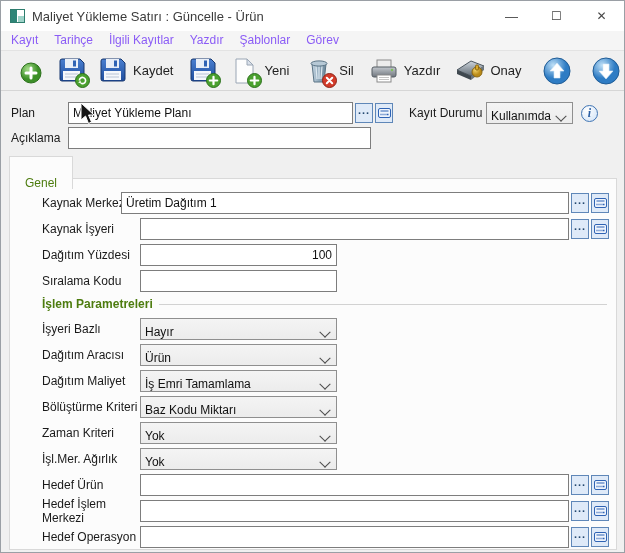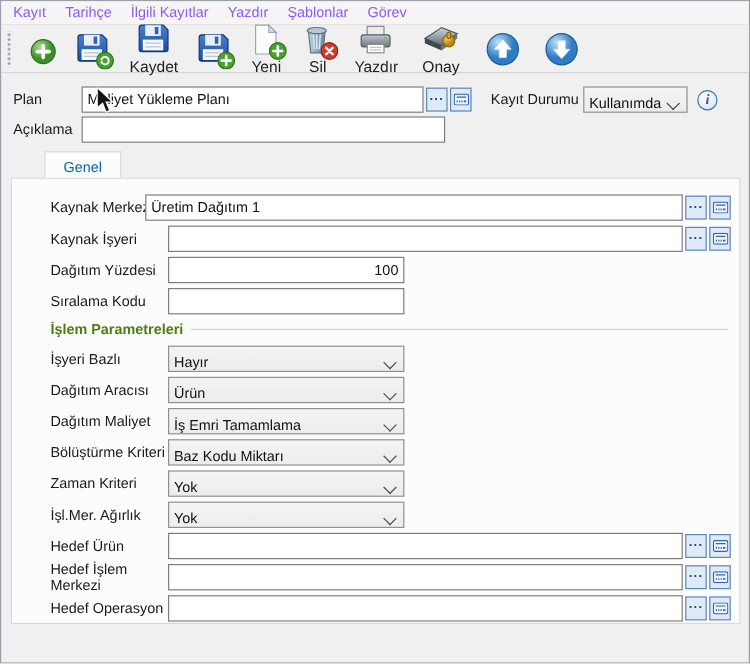--- a/index.html
+++ b/index.html
@@ -18,21 +18,21 @@
   
   .menubar { height:19px; display:flex; align-items:center; padding-left:2px; background:#f5f5f5; }
   .menuitem { padding:0 8px; color:#8b5cf6; height:19px; line-height:19px; }
 
   
   .toolbar { height:41px; background:#f0f0f0; border-top:1px solid #e3e3e3; border-bottom:1px solid #d6d6d6;
              display:flex; align-items:center; padding-left:4px; position:relative; }
   .gripper { width:5px; height:30px; margin-right:8px;
              background-image:radial-gradient(circle, #9a9a9a 1px, transparent 1.2px);
              background-size:4px 4px; background-position:center; }
-  .tbtn { display:flex; align-items:center; border:none; background:transparent; padding:2px 3px; margin-right:5px;flex-direction:column; }
+  .tbtn { display:flex; align-items:center; border:none; background:transparent; padding:2px 3px; margin-right:5px; }
   .tbtn .ticon { position:relative; width:30px; height:30px; display:inline-block; }
   .tbtn .tlabel { font-size:13px; color:#1f1f1f; margin-left:5px; margin-right:4px; }
   .badge { position:absolute; right:-3px; bottom:-2px; }
 
   
   .header-fields { padding:11px 0 4px 10px; }
   .hrow { display:flex; align-items:center; height:22px; margin-bottom:3px; }
   .hlabel { width:57px; color:#1a1a1a; }
   .tin { height:22px; border:1px solid #7d7d7d; background:#fff; font-family:"Liberation Sans",sans-serif;
          font-size:12px; padding:0 4px; color:#111; outline:none; }
@@ -46,22 +46,22 @@
   .combo .cval { flex:1; color:#111; white-space:nowrap; overflow:hidden; }
   .chev { width:8px; height:8px; border-right:1.3px solid #4d4d4d; border-bottom:1.3px solid #4d4d4d;
           transform:rotate(45deg) translate(-2px,-2px); margin-right:3px; flex:none; }
   .infoicon { width:17px; height:17px; border-radius:50%; margin-left:8px; border:1px solid #3f74b3;
               background:radial-gradient(circle at 35% 30%, #ffffff, #cfe2f7);
               color:#2b5fa3; font-family:"Liberation Serif",serif; font-weight:bold; font-style:italic;
               font-size:12px; display:flex; align-items:center; justify-content:center; }
 
   
   .tabstrip { height:22px; display:flex; padding-left:8px; position:relative; z-index:2; }
-  .tab { padding:2px 15px; height:22px; line-height:21px; background:#fcfcfc;
-         border:1px solid #d9d9d9; border-bottom:none; color:#0369a1; margin-bottom:-1px;margin-left:28px; }
+  .tab { padding:16px 15px; height:22px; line-height:21px; background:#fcfcfc;
+         border:1px solid #d9d9d9; border-bottom:none; color:#4d7c0f; margin-bottom:-1px; }
   .tabpanel { position:relative; margin:0 7px 0 8px; height:372px; background:#fcfcfc;
               border:1px solid #d9d9d9; padding:13px 7px 0 32px; z-index:1; }
 
   
   .frow { display:flex; align-items:center; height:22px; margin-bottom:4px; }
   .flabel { width:98px; flex:none; color:#1a1a1a; }
   .fwrap { display:flex; align-items:center; }
   .fwrap.full { flex:1; }
   .fwrap.wide { margin-left:-19px; }
   .grow { flex:1; min-width:0; }
@@ -71,20 +71,33 @@
   .secline { flex:1; height:1px; background:#d2d2d2; margin-left:6px; margin-right:2px; }
 
   
   .cursor { position:absolute; left:79px; top:52px; z-index:9; pointer-events:none; }
 </style>
 </head>
 <body>
 
 <div class="window">
 
+  <div class="titlebar">
+    <svg width="15" height="14">
+      <rect x="0.5" y="0.5" width="14" height="13" fill="#ffffff" stroke="#2e7d6e"></rect>
+      <rect x="1" y="1" width="6" height="12" fill="#2e8577"></rect>
+      <rect x="8" y="7" width="6" height="6" fill="#9fd3c9"></rect>
+    </svg>
+    <span class="title-text">Maliyet Yükleme Satırı : Güncelle - Ürün</span>
+    <div class="caption">
+      <button class="capbtn min">—</button>
+      <button class="capbtn">☐</button>
+      <button class="capbtn">✕</button>
+    </div>
+  </div>
 
   <div class="menubar">
     <span class="menuitem">Kayıt</span>
     <span class="menuitem">Tarihçe</span>
     <span class="menuitem">İlgili Kayıtlar</span>
     <span class="menuitem">Yazdır</span>
     <span class="menuitem">Şablonlar</span>
     <span class="menuitem">Görev</span>
   </div>
 

